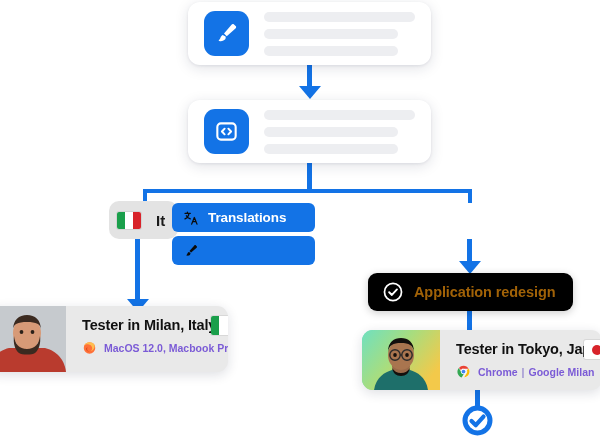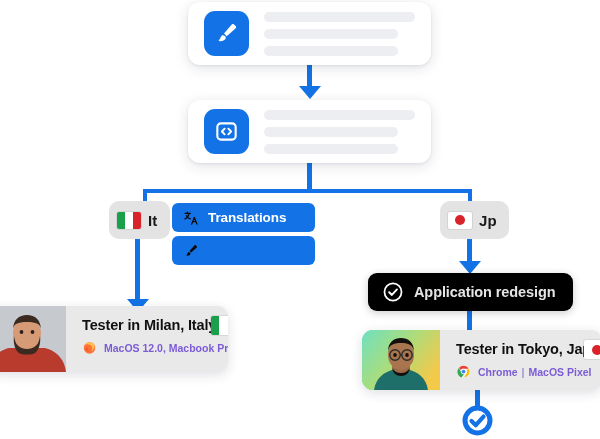--- a/index.html
+++ b/index.html
@@ -45,21 +45,21 @@
   .skel.w2 { width: 89%; }
   .skel.w3 { width: 89%; }
 
   
   .country-badge {
     position: absolute;
     background: #e3e3e3;
     border-radius: 10px;
     height: 38px;
     display: flex; align-items: center;
-    gap: 7px;
+    gap: 15px;
     padding: 0 12px 0 8px;
   }
   .flag {
     width: 24px; height: 17px;
     border-radius: 2px;
     background: #fff;
     box-shadow: 0 0 0 1px rgba(0,0,0,.07);
     overflow: hidden;
     display: flex;
     flex: 0 0 auto;
@@ -88,21 +88,21 @@
   
   .task-pill {
     position: absolute;
     background: #000000;
     border-radius: 9px;
     height: 38px;
     display: flex; align-items: center; gap: 10px;
     padding: 0 18px 0 14px;
     box-shadow: 0 2px 8px rgba(0,0,0,.2);
   }
-  .task-label { color: #e5e5e5; font-size: 14.5px; font-weight: 700; white-space: nowrap; letter-spacing: -.1px; }
+  .task-label { color: #a16207; font-size: 14.5px; font-weight: 700; white-space: nowrap; letter-spacing: -.1px; }
 
   
   .tester-card {
     position: absolute;
     background: #e9e9e9;
     border-radius: 11px;
     display: flex;
     overflow: hidden;
     box-shadow: 0 3px 12px rgba(20,30,60,.14);
   }
@@ -179,26 +179,20 @@
 
   <div class="country-badge" style="left:109px; top:201px;">
     <span class="flag flag-it">
       <i></i>
         <i></i>
         <i></i>
     </span>
     <span class="badge-code">It</span>
   </div>
 
-  <div class="country-badge" style="left:440px; top:201px;">
-    <span class="flag flag-jp">
-      <b></b>
-    </span>
-    <span class="badge-code">Jp</span>
-  </div>
 
   <div class="pill-group" style="left:172px; top:203px;">
 
     <div class="pill">
       <span class="pill-icon">
         <svg width="16" height="16" viewBox="0 0 24 24" aria-hidden="true">
           <path d="M3 5h8M6.6 5V3.2M8.9 5c-.4 3.9-3 6.9-5.9 8.3M5 8.6c1 2 3.2 4 6 4.8" fill="none" stroke="#0b0b0b" stroke-width="1.9" stroke-linecap="round" stroke-linejoin="round"></path>
           <path d="M13 21.2l4-10 4 10M14.6 17.6h4.8" fill="none" stroke="#0b0b0b" stroke-width="1.9" stroke-linecap="round" stroke-linejoin="round"></path>
         </svg>
       </span>
@@ -290,21 +284,21 @@
             <path d="M12 2.6a9.4 9.4 0 0 1 8.2 4.8H12a4.6 4.6 0 0 0-4 2.3L4.6 6.2A9.4 9.4 0 0 1 12 2.6z" fill="#ea4335"></path>
             <path d="M4.5 6.3l4 6.9a4.6 4.6 0 0 0 4 2.4l-3.4 5.8A9.4 9.4 0 0 1 4.5 6.3z" fill="#34a853"></path>
             <path d="M20.3 7.4a9.4 9.4 0 0 1-7.1 13.9l4.1-7.1a4.6 4.6 0 0 0 .1-4.5z" fill="#fbbc05"></path>
             <circle cx="12" cy="12" r="4.1" fill="#fff"></circle>
             <circle cx="12" cy="12" r="3" fill="#4285f4"></circle>
           </svg>
         </span>
         <span class="meta-text">
           <span>Chrome</span>
           <span class="sep">|</span>
-          <span>MacOS Pixel</span>
+          <span>Google Milan</span>
         </span>
       </div>
       <span class="card-flag flag flag-jp" style="position:absolute; align-items:center; justify-content:center;">
         <b></b>
       </span>
     </div>
   </div>
 
 </div>
 

